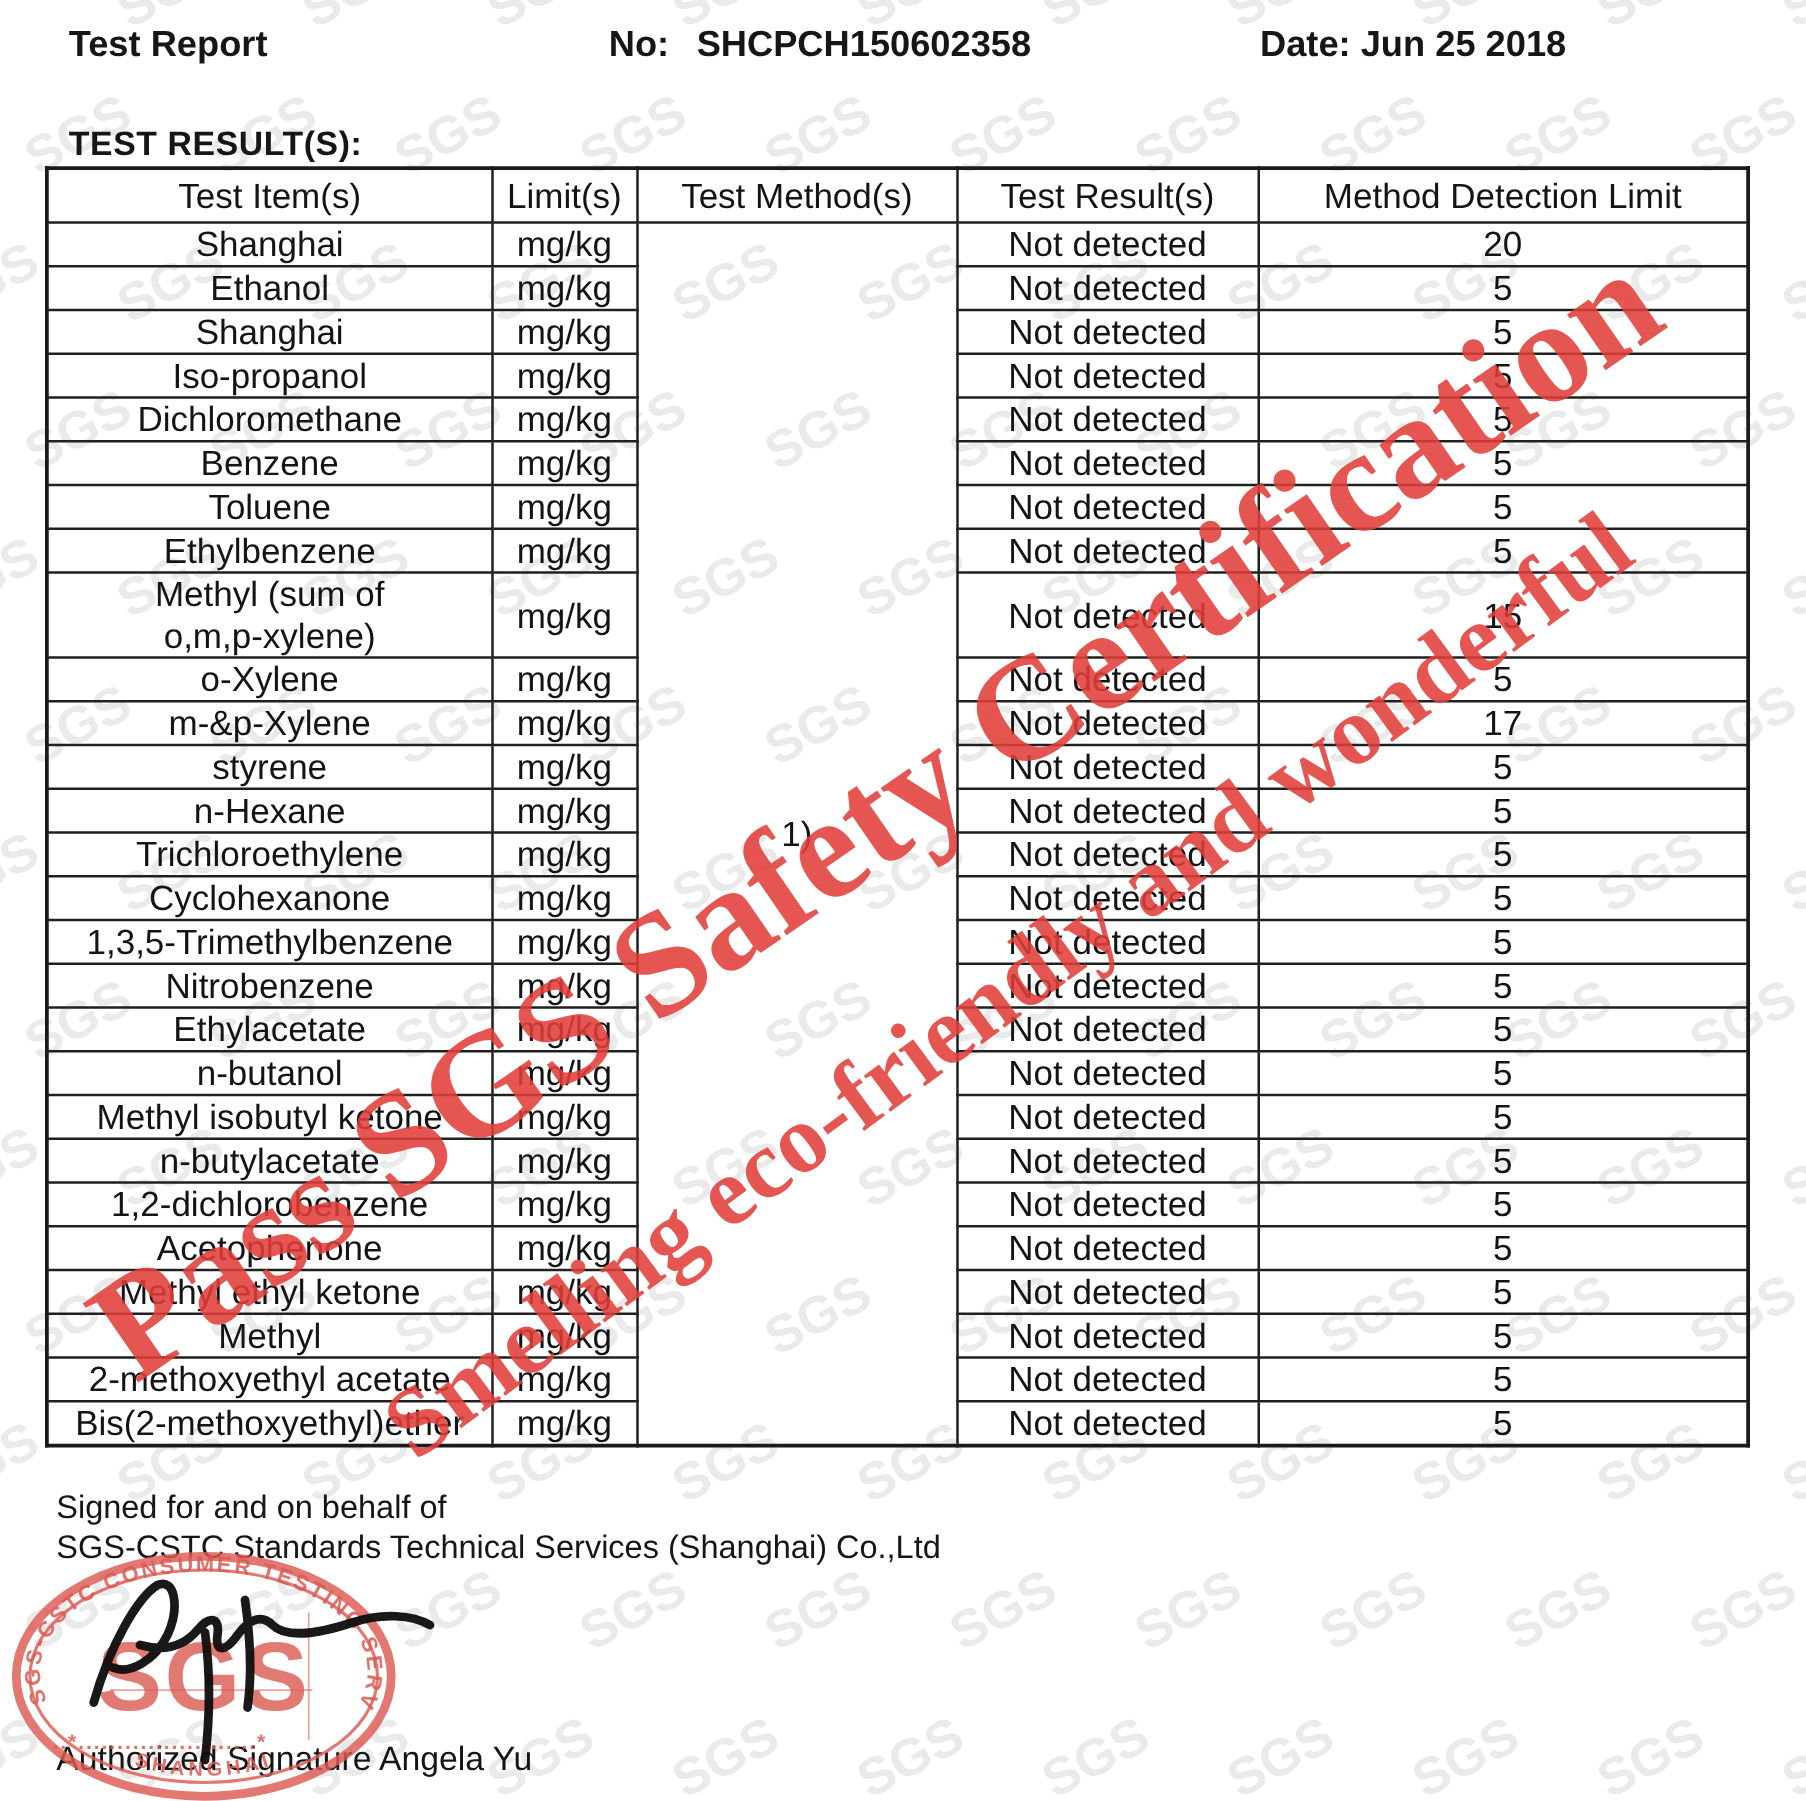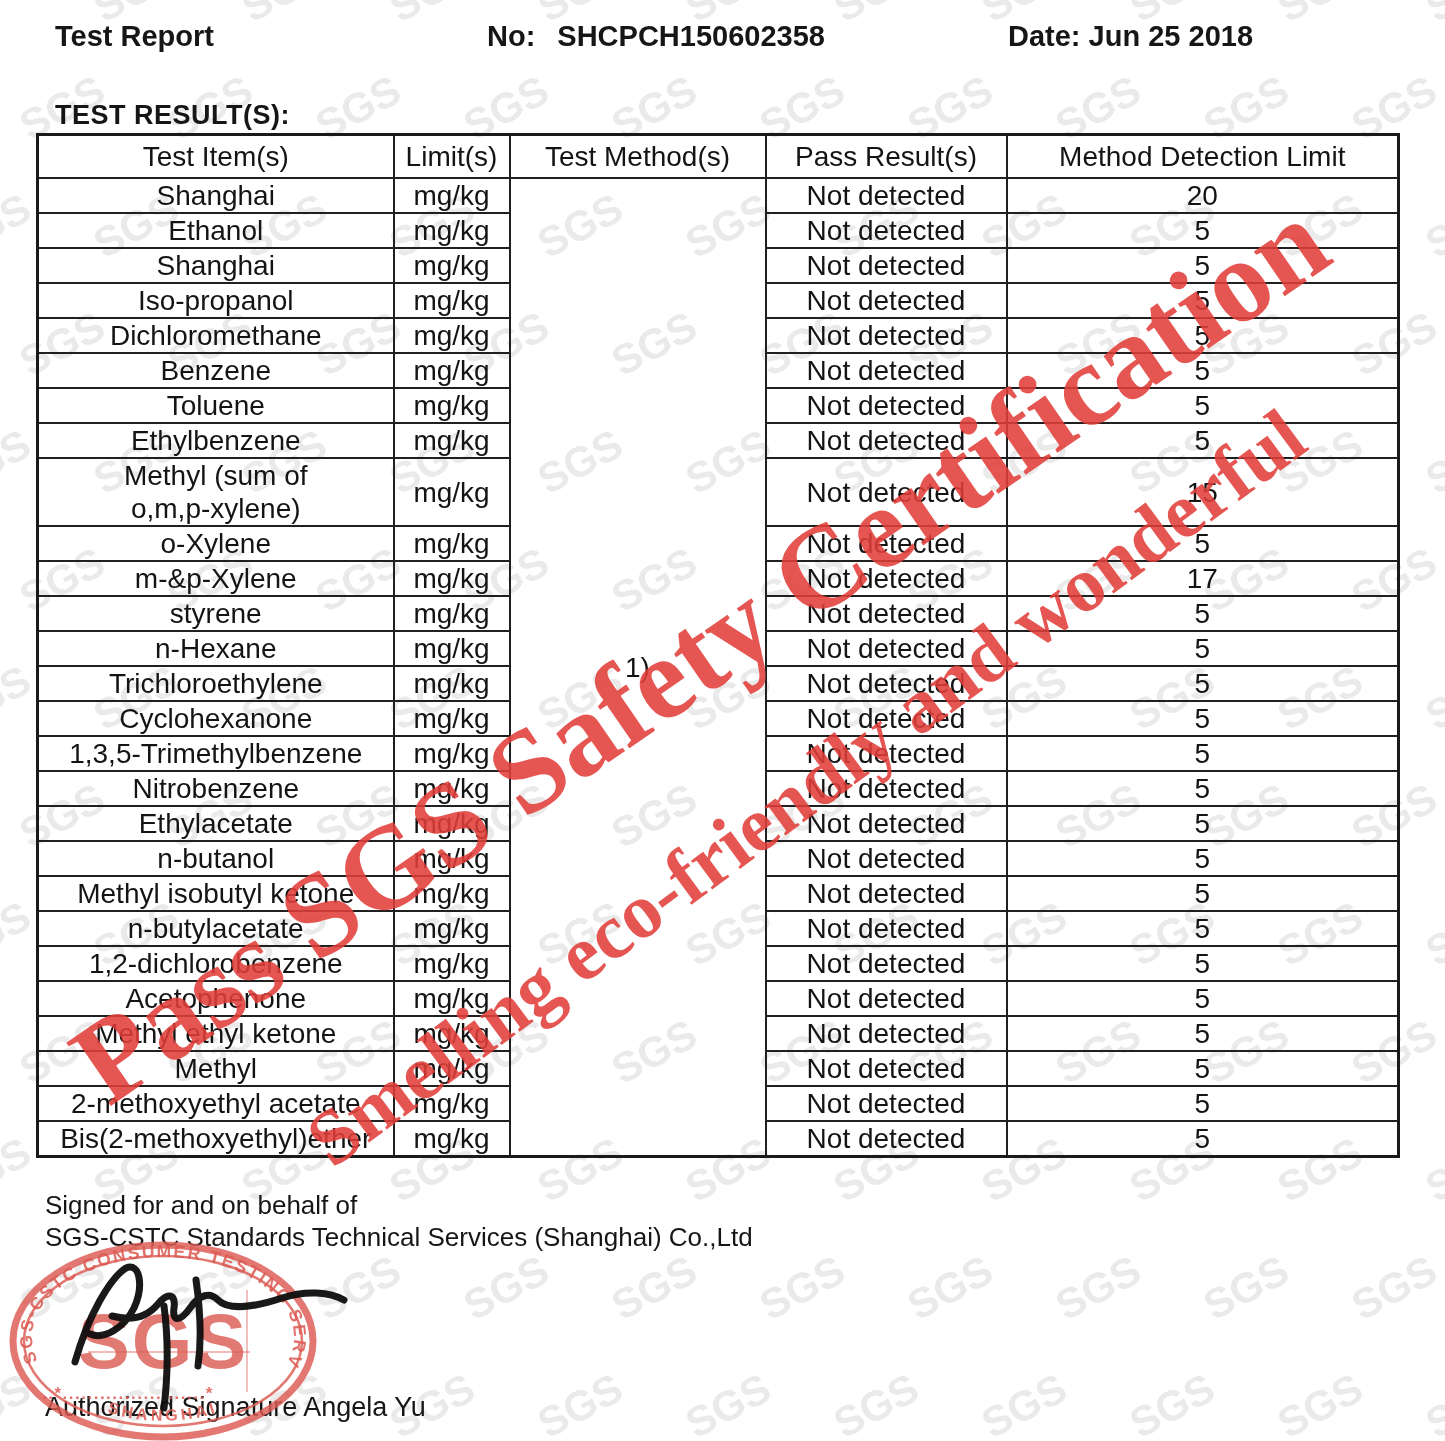--- a/index.html
+++ b/index.html
@@ -196,21 +196,21 @@
         <col style="width:116px">
         <col style="width:256px">
         <col style="width:241px">
         <col style="width:392px">
     </colgroup>
     <thead>
       <tr>
         <th>Test Item(s)</th>
         <th>Limit(s)</th>
         <th>Test Method(s)</th>
-        <th>Pass Result(s)</th>
+        <th>Test Result(s)</th>
         <th>Method Detection Limit</th>
       </tr>
     </thead>
     <tbody>
 
     <tr>
         <td class="item-cell">Shanghai</td>
         <td>mg/kg</td>
         <td class="method-cell" rowspan="27">1)</td>
           <td>Not detected</td>

